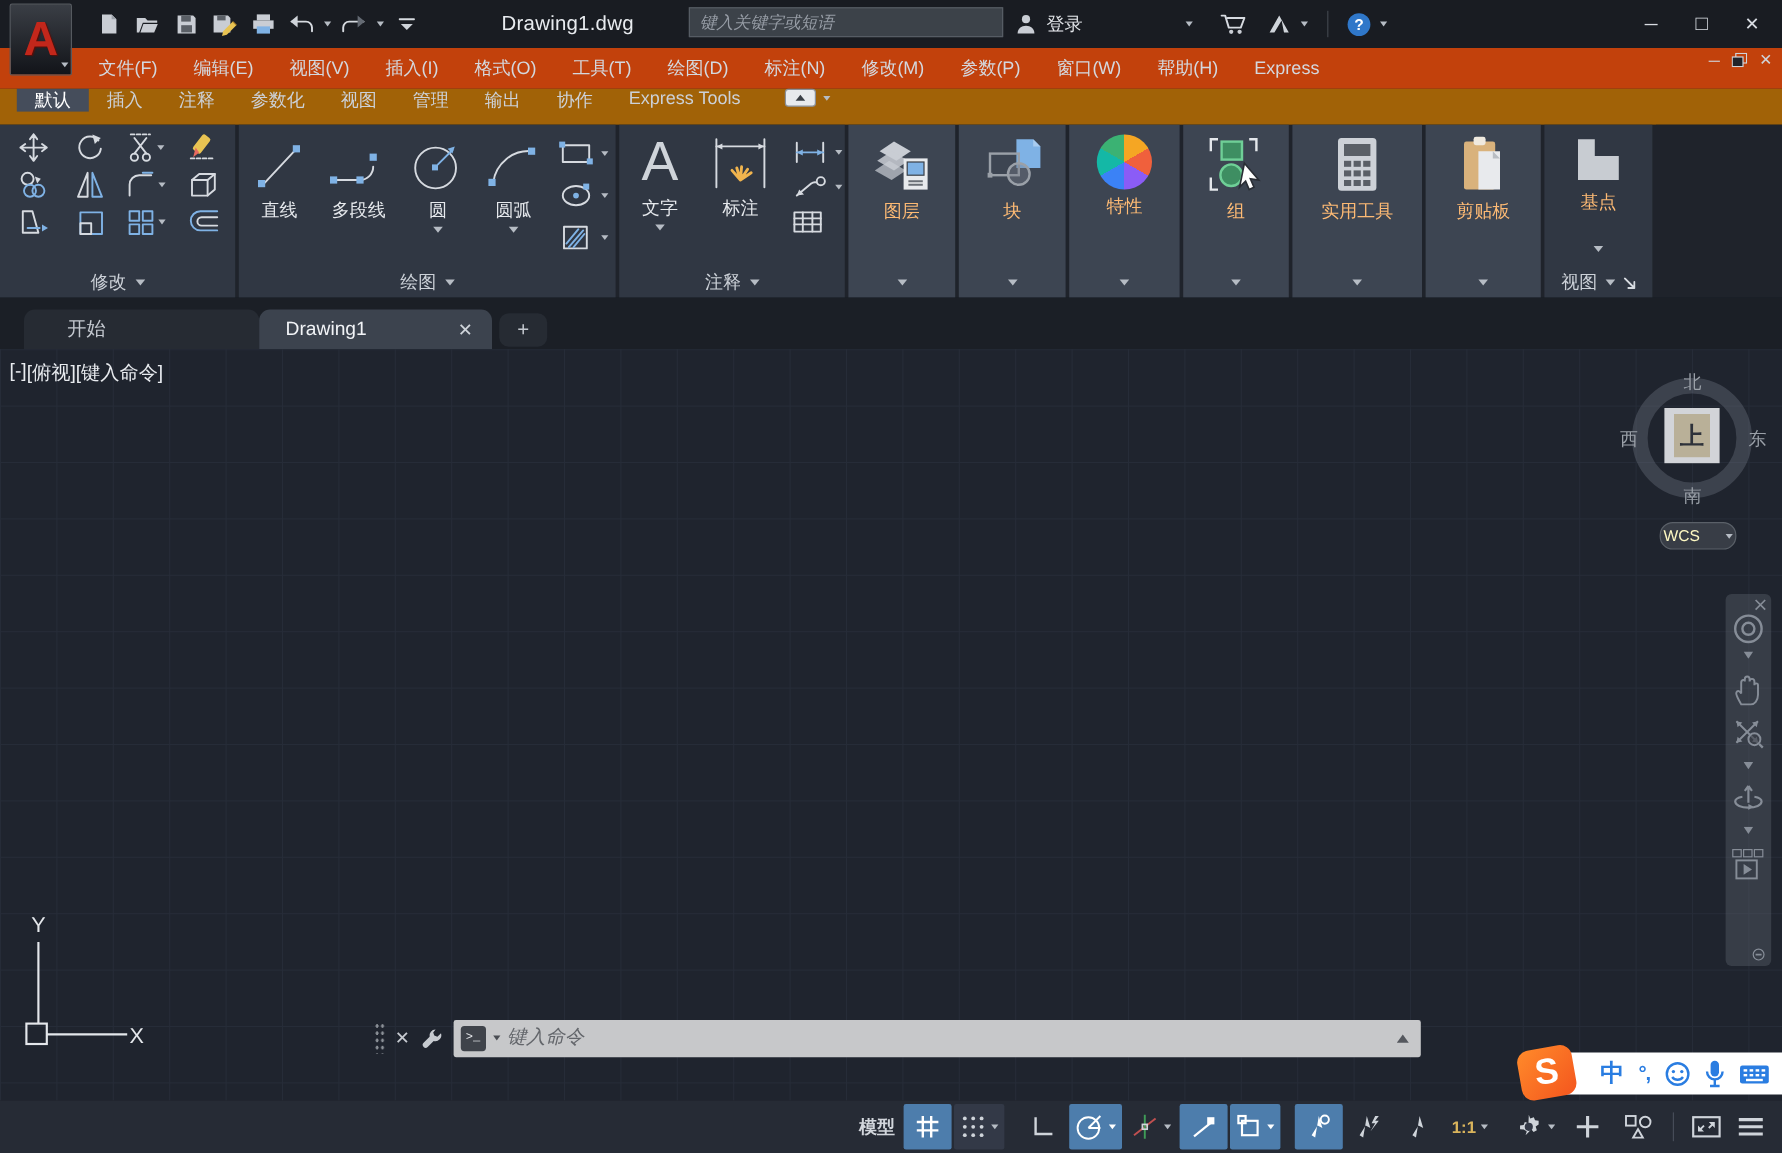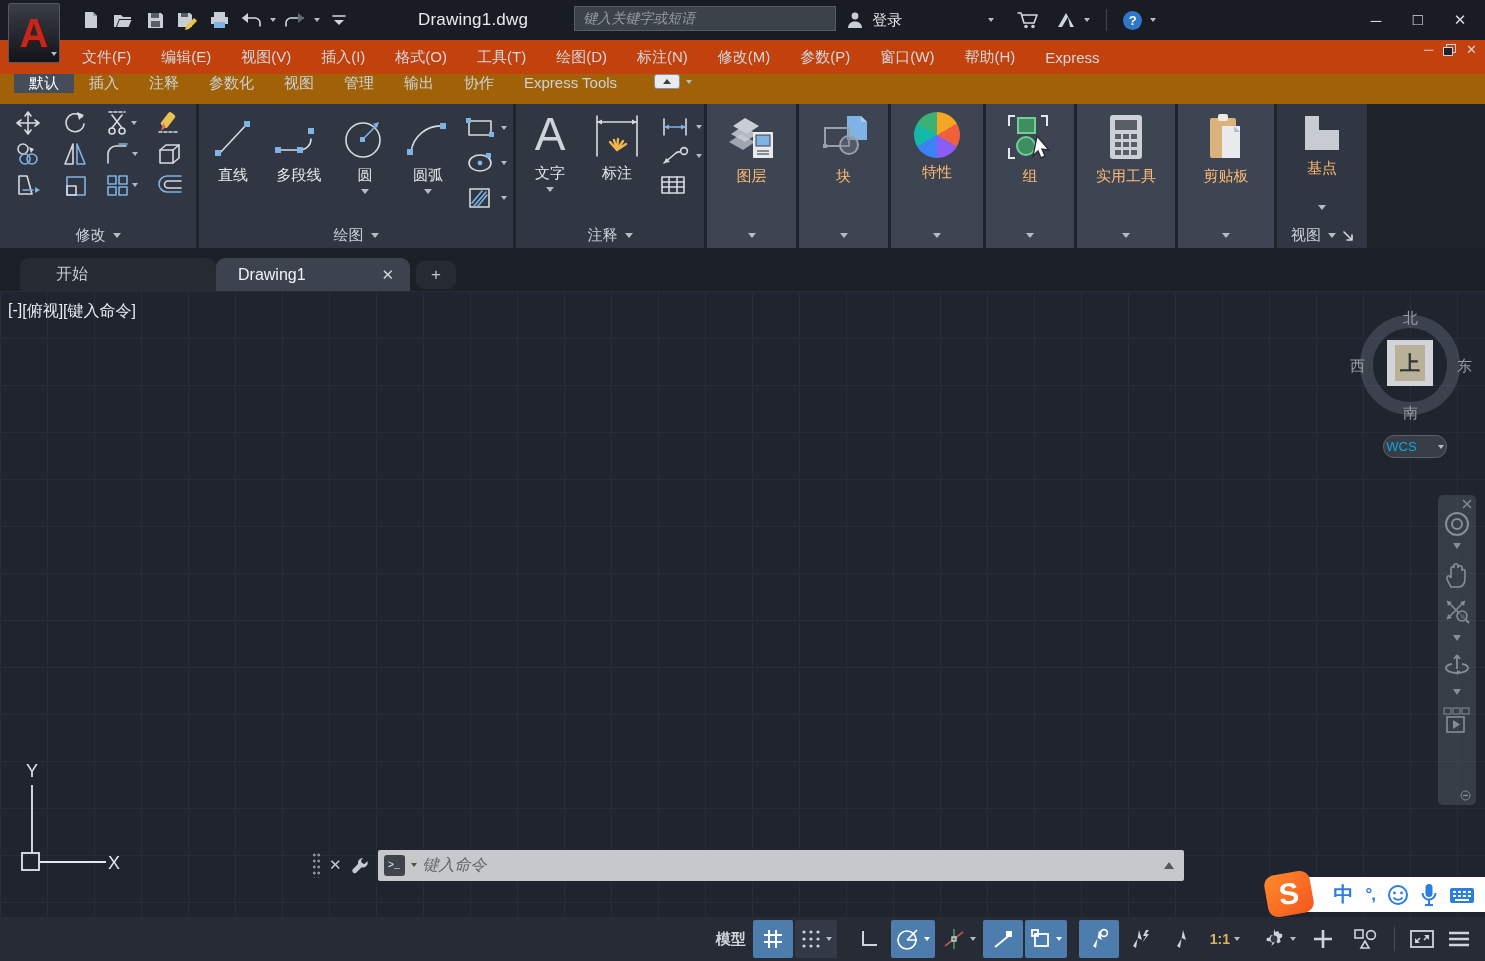--- a/index.html
+++ b/index.html
@@ -91,21 +91,21 @@
   .viewcube { position:absolute; right:23px; top:22px; width:104px; height:104px; }
   .vc-ring { position:absolute; left:2px; top:2px; width:100px; height:100px; border-radius:50%;
              border:13px solid rgba(130,136,148,0.30); }
   .vc-face { position:absolute; left:29px; top:27px; width:46px; height:46px; background:#d2d4d8;
              display:flex; align-items:center; justify-content:center; }
   .vc-face .inner { width:30px; height:36px; background:#b9b098; display:flex; align-items:center; justify-content:center;
                     font-size:20px; font-weight:bold; color:#2e323a; }
   .vc-dir { position:absolute; font-size:15px; color:#9aa0a8; }
   .wcs-pill { position:absolute; right:38px; top:144px; width:64px; height:23px; background:#383d46;
               border:1px solid #5a6068; border-radius:11px; display:flex; align-items:center; justify-content:center;
-              gap:21px; font-size:13px; color:#0ea5e9; }
+              gap:21px; font-size:13px; color:#fef9c3; }
   .navbar { position:absolute; right:9px; top:204px; width:38px; height:310px; background:rgba(112,118,130,0.30);
             border-radius:5px; display:flex; flex-direction:column; align-items:center; padding-top:4px; }
   .navbar .nb { opacity:.8; display:flex; align-items:center; justify-content:center; }
   .ucs { position:absolute; left:10px; top:468px; }
   .cmdline { position:absolute; left:312px; top:557px; width:872px; height:34px; display:flex; align-items:center; z-index:6; }
   .grip { width:9px; height:26px; margin-right:6px;
           background-image:radial-gradient(#8b9097 1px, transparent 1.4px); background-size:4.5px 6px; }
   .cmd-x { color:#c6cad0; font-size:15px; margin:0 8px 0 2px; }
   .cmdbar { flex:1; height:31px; background:#c7c8ca; border-radius:2px; display:flex; align-items:center;
             padding:0 10px 0 6px; gap:6px; }
@@ -541,21 +541,21 @@
         <svg width="50" height="50">
           <path d="M10 4H4v10M10 46H4V36M36 4h6v10" stroke="#e4e7eb" stroke-width="2" fill="none"></path>
           <rect x="13" y="6" width="17" height="15" fill="#3e8e62" stroke="#6fcf97" stroke-width="2"></rect>
           <circle cx="21" cy="34" r="9" fill="#3e8e62" stroke="#6fcf97" stroke-width="2"></circle>
           <path d="M32 24l12 14-7-1 3 7-4 2-3-7-5 5z" fill="#fff" stroke="#2a2e35" stroke-width="1.4"></path>
           </svg>
         <span class="lbl">组</span>
         <span class="tri"></span>
       </div>
     </div>
-    <div class="panel lite" style="width:98px">
+    <div class="panel lite" style="width:108px">
       <div class="collapsed-btn">
         <svg width="48" height="50">
           <rect x="8" y="3" width="32" height="44" rx="3" fill="#cdd1d7"></rect>
           <rect x="13" y="8" width="22" height="10" fill="#5a5f66"></rect>
           <rect x="13" y="22" width="6" height="5" fill="#5a5f66"></rect>
             <rect x="21" y="22" width="6" height="5" fill="#5a5f66"></rect>
             <rect x="29" y="22" width="6" height="5" fill="#5a5f66"></rect>
           <rect x="13" y="30" width="6" height="5" fill="#5a5f66"></rect>
             <rect x="21" y="30" width="6" height="5" fill="#5a5f66"></rect>
             <rect x="29" y="30" width="6" height="5" fill="#5a5f66"></rect>

